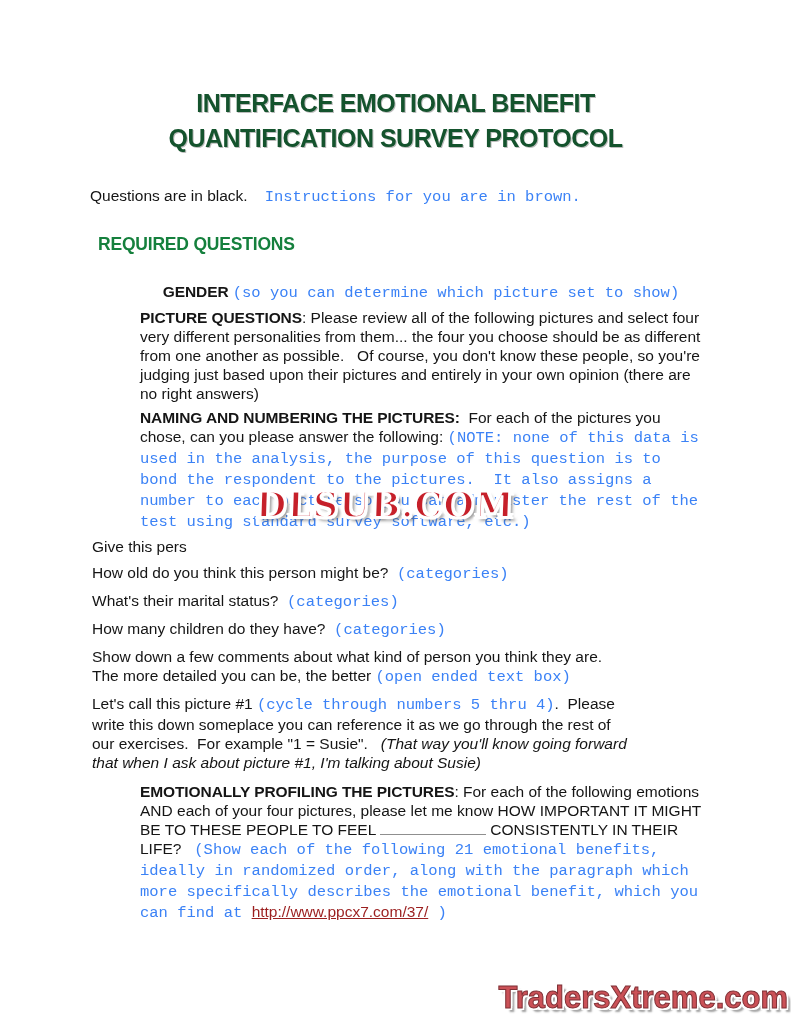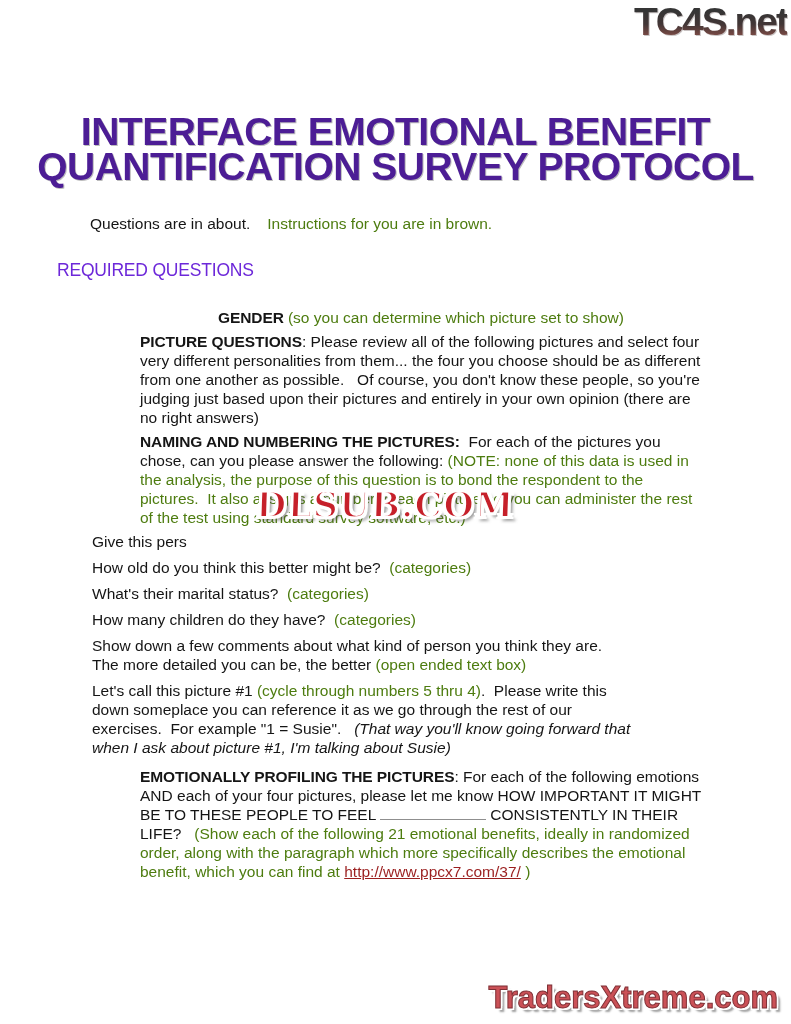--- a/index.html
+++ b/index.html
@@ -24,58 +24,58 @@
     .top-logo {
       background:linear-gradient(180deg,#353535 25%,#423636 55%,#7c4b45 82%,#a8493f 100%);
       -webkit-background-clip:text;
       background-clip:text;
       color:transparent;
     }
   }
 
   
   .page-title {
-    padding-top:114px;
+    padding-top:86px;
     text-align:center;
-    font-size:39px; line-height:35px;
+    font-size:25px; line-height:35px;
     font-weight:bold; letter-spacing:-0.5px;
-    color:#4c1d95;
+    color:#14532d;
     text-shadow:1px 1px 0 #bdbdbd;
   }
 
   
   .legend {
     margin:30px 0 0 90px;
     font-size:15.5px; line-height:19px;
     white-space:pre-wrap;
   }
   .legend .brown { margin-left:17px; }
 
   
   .section-heading {
-    margin:27px 0 0 57px;
+    margin:27px 0 0 98px;
     font-size:17.5px; letter-spacing:-0.2px;
-    font-weight:normal; color:#6d28d9;
+    font-weight:bold; color:#15803d;
   }
 
   
   p { margin:0; }
   .lvl1 {
     margin:5px 0 0 140px; width:562px;
     font-size:15.5px; line-height:19px;
     white-space:pre-wrap;
   }
   .lvl1.first { margin-top:27px;text-align:center; }
   .lvl2 {
     margin:5px 0 0 92px; width:545px;
     font-size:15.5px; line-height:19px;
     white-space:pre-wrap;
   }
   .lvl2.roomy { margin-top:7px; }
-  .red { color:#4d7c0f; }
+  .red { color:#3b82f6;font-family:Liberation Mono, monospace; }
   .italic { font-style:italic; }
   b { font-weight:bold; letter-spacing:-0.1px; }
 
   .blank-line {
     display:inline-block;
     width:106px; height:13px;
     border-bottom:1.5px solid #8f8f8f;
   }
 
   .link {
@@ -94,59 +94,58 @@
     text-shadow:
       -2px -2px 0 #ffffff, 2px -2px 0 #ffffff,
       -2px  2px 0 #ffffff, 2px  2px 0 #ffffff,
       4px 4px 3px rgba(80,80,80,0.55);
     transform:skewX(-2deg);
     white-space:nowrap;
   }
 
   
   .bottom-logo {
-    position:absolute; bottom:8px; right:13px;
+    position:absolute; bottom:8px; right:3px;
     font-size:31px; font-weight:bold;
     color:#cb5157;
     -webkit-text-stroke:1px #7e2f34;
     text-shadow:
       -2px -2px 0 #ffffff, 2px -2px 0 #ffffff,
       -2px  2px 0 #ffffff, 2px  2px 0 #ffffff,
       0 -2px 0 #ffffff, 0 2px 0 #ffffff,
       -2px 0 0 #ffffff, 2px 0 0 #ffffff,
       4px 4px 2px #a0a0a0;
     cursor:pointer;
     white-space:nowrap;
   }
 </style>
 </head>
 <body>
 
 <div>
 
-  <div class="top-logo">TC4S.net</div>
 
   <div class="page-title">
     <div>INTERFACE EMOTIONAL BENEFIT</div>
     <div>QUANTIFICATION SURVEY PROTOCOL</div>
   </div>
 
-  <div class="legend"><span>Questions are in about.</span><span class="red brown">Instructions for you are in brown.</span></div>
+  <div class="legend"><span>Questions are in black.</span><span class="red brown">Instructions for you are in brown.</span></div>
 
   <div class="section-heading">REQUIRED QUESTIONS</div>
 
   <p class="lvl1 first"><b>GENDER </b><span class="red">(so you can determine which picture set to show)</span></p>
 
   <p class="lvl1"><b>PICTURE QUESTIONS</b><span>: Please review all of the following pictures and select four very different personalities from them... the four you choose should be as different from one another as possible.   Of course, you don't know these people, so you're judging just based upon their pictures and entirely in your own opinion (there are no right answers)</span></p>
 
   <p class="lvl1"><b>NAMING AND NUMBERING THE PICTURES:</b><span>  For each of the pictures you chose, can you please answer the following: </span><span class="red">(NOTE: none of this data is used in the analysis, the purpose of this question is to bond the respondent to the pictures.  It also assigns a number to each picture so you can administer the rest of the test using standard survey software, etc.)</span></p>
 
   <p class="lvl2"><span>Give this pers</span></p>
 
-  <p class="lvl2 roomy"><span>How old do you think this better might be?  </span><span class="red">(categories)</span></p>
+  <p class="lvl2 roomy"><span>How old do you think this person might be?  </span><span class="red">(categories)</span></p>
 
   <p class="lvl2 roomy"><span>What's their marital status?  </span><span class="red">(categories)</span></p>
 
   <p class="lvl2 roomy"><span>How many children do they have?  </span><span class="red">(categories)</span></p>
 
   <p class="lvl2 roomy"><span>Show down a few comments about what kind of person you think they are.  The more detailed you can be, the better </span><span class="red">(open ended text box)</span></p>
 
   <p class="lvl2 roomy"><span>Let's call this picture #1 </span><span class="red">(cycle through numbers 5 thru 4)</span><span>.  Please write this down someplace you can reference it as we go through the rest of our exercises.  For example "1 = Susie".   </span><span class="italic">(That way you'll know going forward that when I ask about picture #1, I'm talking about Susie)</span></p>
 
   <p class="lvl1" style="margin-top:10px;"><b>EMOTIONALLY PROFILING THE PICTURES</b><span>: For each of the following emotions AND each of your four pictures, please let me know HOW IMPORTANT IT MIGHT BE TO THESE PEOPLE TO FEEL </span><span class="blank-line"></span><span> CONSISTENTLY IN THEIR LIFE?   </span><span class="red">(Show each of the following 21 emotional benefits, ideally in randomized order, along with the paragraph which more specifically describes the emotional benefit, which you can find at </span><span class="link">http://www.ppcx7.com/37/</span><span class="red"> )</span></p>

